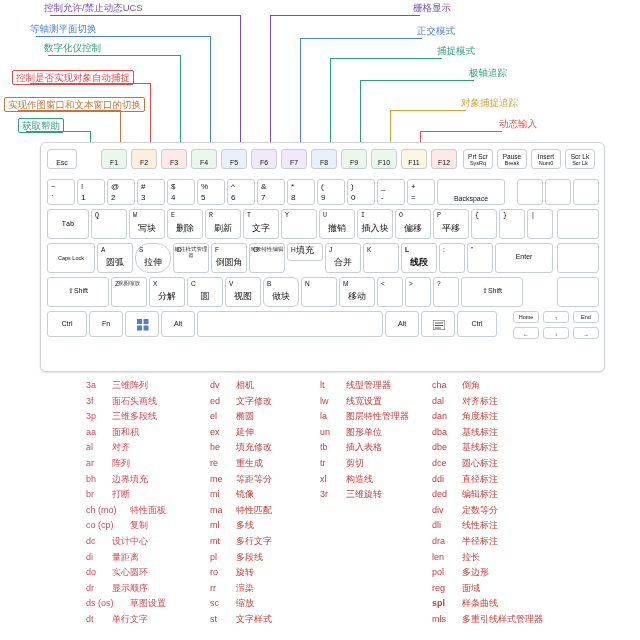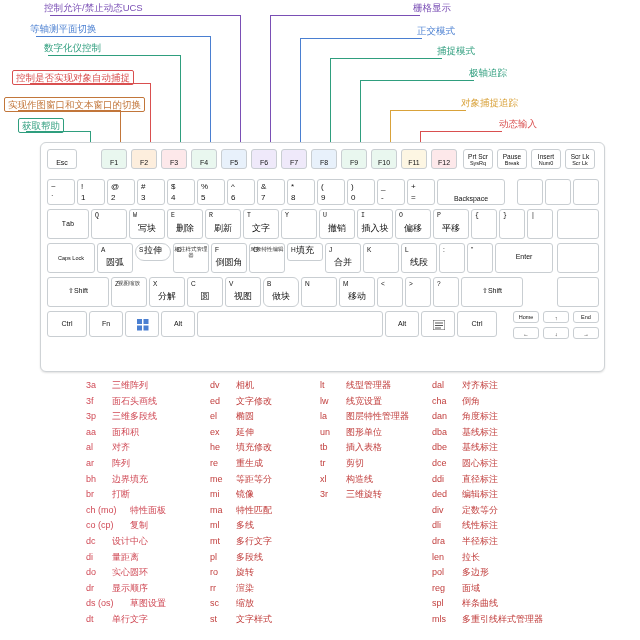--- a/index.html
+++ b/index.html
@@ -290,21 +290,21 @@
     </div>
 
     <div class="krow" style="top:100px;height:30px;">
       <div class="key" style="left:0px;top:0;width:48px;height:30px;">
         <div class="legend tiny" style="bottom:11px;">Caps Lock</div>
       </div>
       <div class="key" style="left:50px;top:0;width:36px;height:30px;">
         <div class="corner">A</div>
         <div class="cn">圆弧</div>
       </div>
-      <div class="key" style="left:88px;top:0;width:36px;height:18px;border-radius:14px;">
+      <div class="key" style="left:88px;top:0;width:36px;height:30px;border-radius:14px;">
         <div class="corner">S</div>
         <div class="cn">拉伸</div>
       </div>
       <div class="key" style="left:126px;top:0;width:36px;height:30px;">
         <div class="corner">D</div>
         <div class="cn2" style="top:2px;">标注样式管理器</div>
       </div>
       <div class="key" style="left:164px;top:0;width:36px;height:30px;">
         <div class="corner">F</div>
         <div class="cn">倒圆角</div>
@@ -318,21 +318,21 @@
         <div class="cn">填充</div>
       </div>
       <div class="key" style="left:278px;top:0;width:36px;height:30px;">
         <div class="corner">J</div>
         <div class="cn">合并</div>
       </div>
       <div class="key" style="left:316px;top:0;width:36px;height:30px;">
         <div class="corner">K</div>
         <div class="cn"></div>
       </div>
-      <div class="key" style="left:354px;top:0;width:36px;height:30px;">
+      <div class="key" style="left:354px;top:0;width:36px;height:30px;font-weight:bold;">
         <div class="corner">L</div>
         <div class="cn">线段</div>
       </div>
       <div class="key" style="left:392px;top:0;width:26px;height:30px;">
         <div class="corner">:</div>
       </div>
       <div class="key" style="left:420px;top:0;width:26px;height:30px;">
         <div class="corner">"</div>
       </div>
       <div class="key" style="left:448px;top:0;width:58px;height:30px;">
@@ -487,32 +487,32 @@
       <div class="cmd"><span class="ab">lw</span><span>线宽设置</span></div>
       <div class="cmd"><span class="ab">la</span><span>图层特性管理器</span></div>
       <div class="cmd"><span class="ab">un</span><span>图形单位</span></div>
       <div class="cmd"><span class="ab">tb</span><span>插入表格</span></div>
       <div class="cmd"><span class="ab">tr</span><span>剪切</span></div>
       <div class="cmd"><span class="ab">xl</span><span>构造线</span></div>
       <div class="cmd"><span class="ab">3r</span><span>三维旋转</span></div>
     </div>
 
     <div class="col c4">
+      <div class="cmd"><span class="ab" style="min-width:30px;">cha</span><span>倒角</span></div>
       <div class="cmd"><span class="ab" style="min-width:30px;">dal</span><span>对齐标注</span></div>
-      <div class="cmd"><span class="ab" style="min-width:30px;">cha</span><span>倒角</span></div>
       <div class="cmd"><span class="ab" style="min-width:30px;">dan</span><span>角度标注</span></div>
       <div class="cmd"><span class="ab" style="min-width:30px;">dba</span><span>基线标注</span></div>
       <div class="cmd"><span class="ab" style="min-width:30px;">dbe</span><span>基线标注</span></div>
       <div class="cmd"><span class="ab" style="min-width:30px;">dce</span><span>圆心标注</span></div>
       <div class="cmd"><span class="ab" style="min-width:30px;">ddi</span><span>直径标注</span></div>
       <div class="cmd"><span class="ab" style="min-width:30px;">ded</span><span>编辑标注</span></div>
       <div class="cmd"><span class="ab" style="min-width:30px;">div</span><span>定数等分</span></div>
       <div class="cmd"><span class="ab" style="min-width:30px;">dli</span><span>线性标注</span></div>
       <div class="cmd"><span class="ab" style="min-width:30px;">dra</span><span>半径标注</span></div>
       <div class="cmd"><span class="ab" style="min-width:30px;">len</span><span>拉长</span></div>
       <div class="cmd"><span class="ab" style="min-width:30px;">pol</span><span>多边形</span></div>
       <div class="cmd"><span class="ab" style="min-width:30px;">reg</span><span>面域</span></div>
-      <div class="cmd"><span class="ab" style="min-width:30px;">spl</span><span>样条曲线</span></div>
+      <div class="cmd"><span class="ab" style="min-width:30px;font-weight:bold;">spl</span><span>样条曲线</span></div>
       <div class="cmd"><span class="ab" style="min-width:30px;">mls</span><span>多重引线样式管理器</span></div>
 
     </div>
   </div>
 </div>
 
 </body></html>

